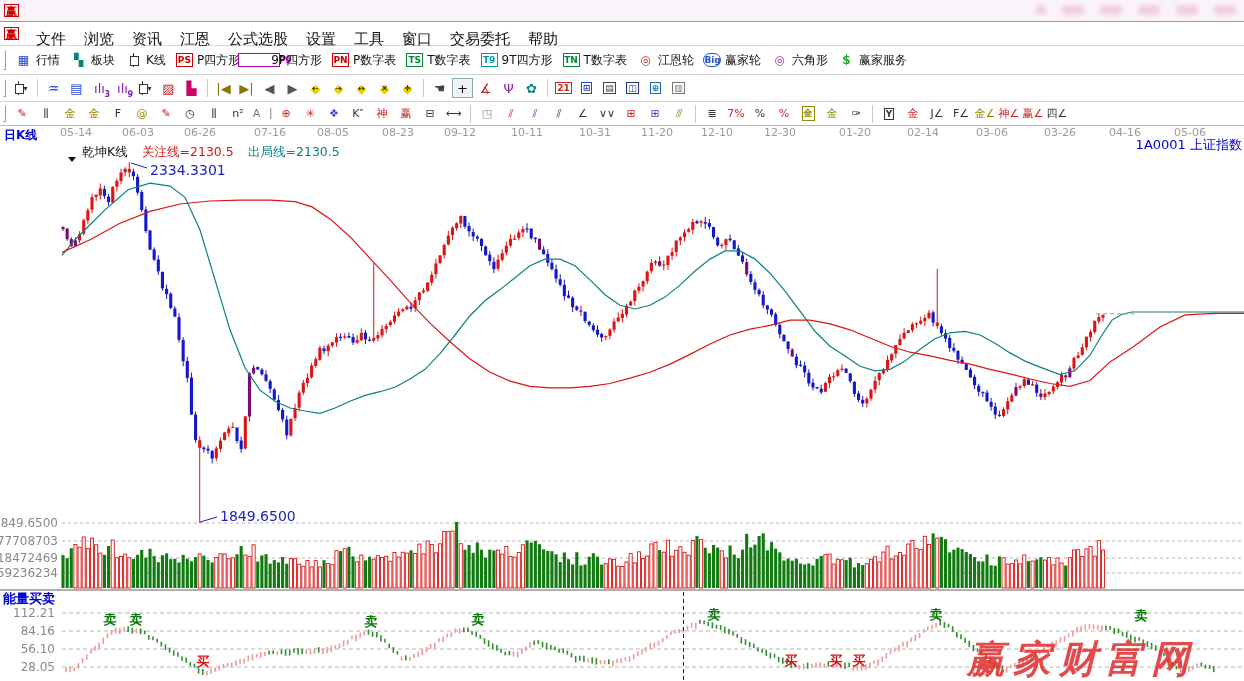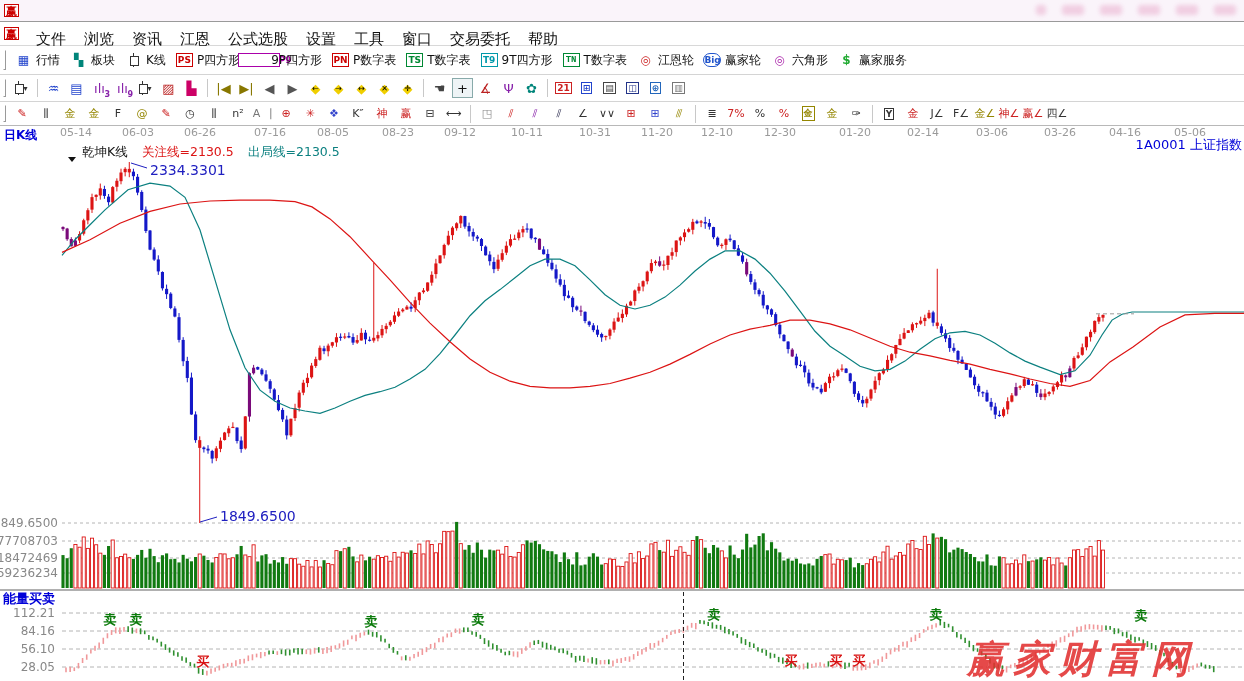--- a/index.html
+++ b/index.html
@@ -117,21 +117,21 @@
           <span>T数字表</span>
         </div>
         <div class="tbtn">
           <span class="ic">
             <span class="badge" style="color: rgb(0, 153, 170); border: 1px solid rgb(0, 153, 170);">T9</span>
           </span>
           <span>9T四方形</span>
         </div>
         <div class="tbtn">
           <span class="ic">
-            <span class="badge" style="color: rgb(0, 136, 51); border: 1px solid rgb(0, 136, 51); font-family: Liberation Mono, monospace;">TN</span>
+            <span class="badge" style="color: rgb(0, 136, 51); border: 1px solid rgb(0, 136, 51);">TN</span>
           </span>
           <span>T数字表</span>
         </div>
         <div class="tbtn">
           <span class="ic" style="color: rgb(204, 34, 34); font-weight: bold;">◎</span>
           <span>江恩轮</span>
         </div>
         <div class="tbtn">
           <span class="ic">
             <span class="badge" style="color: rgb(34, 85, 204); border: 1px solid rgb(34, 85, 204); border-radius: 7px;">Big</span>

